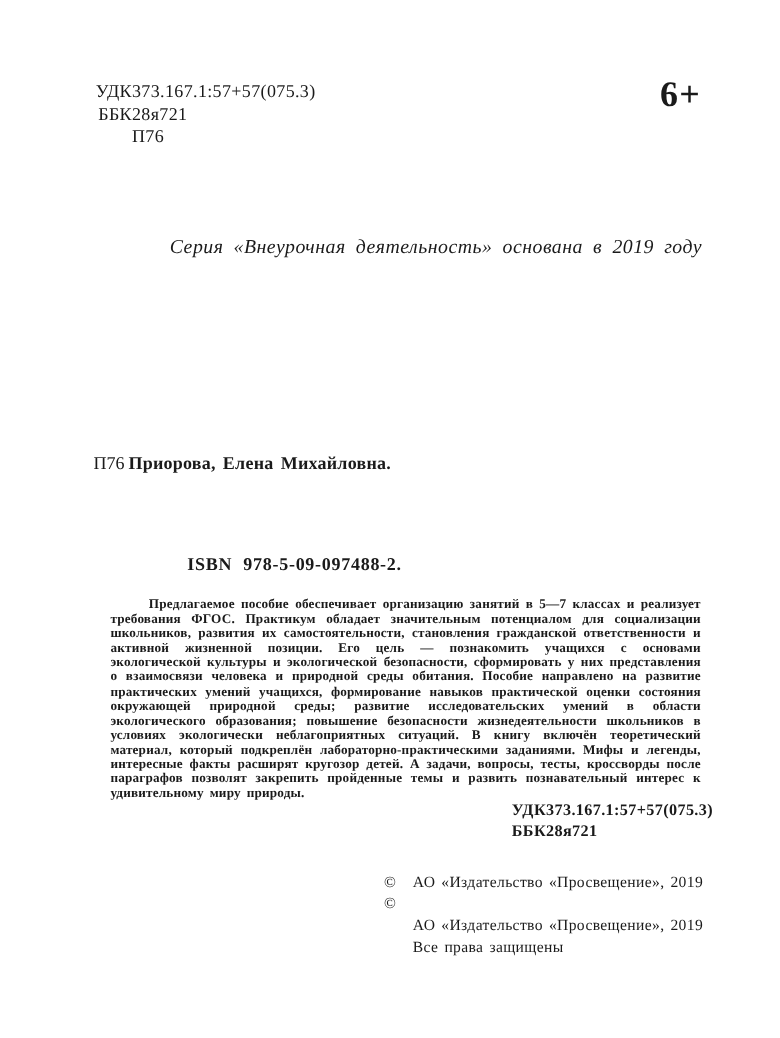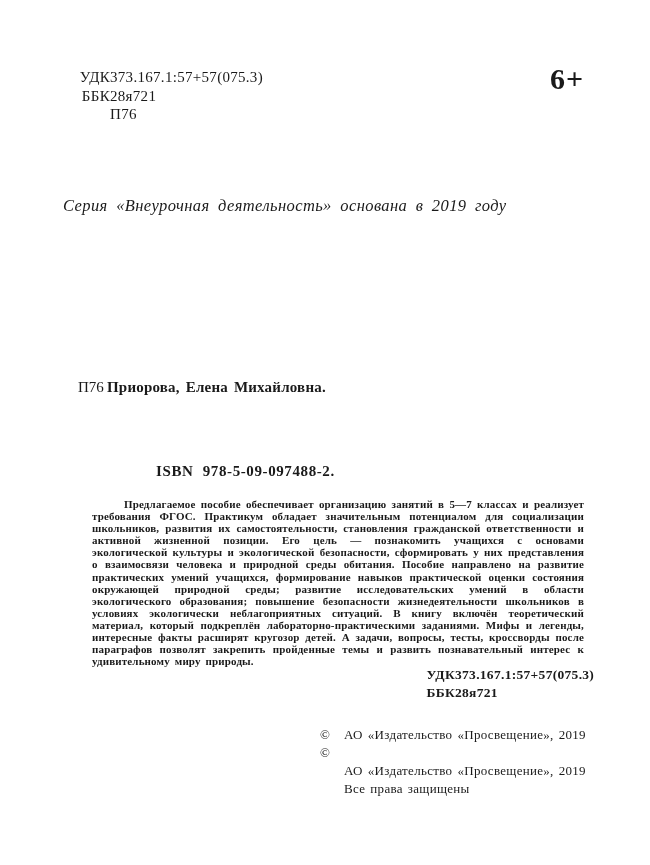--- a/index.html
+++ b/index.html
@@ -37,21 +37,21 @@
     font-size: 30px;
     font-weight: bold;
     letter-spacing: 1px;
   }
   
   .series-line {
     position: absolute;
     left: 63px;
     top: 196px;
     width: 522px;
-    text-align: left;
+    text-align: right;
     font-style: italic;
     font-size: 16.5px;
     word-spacing: 4px;
     letter-spacing: 0.4px;
   }
   
   .author-name {
     position: absolute;
     left: 107px;
     top: 379px;

